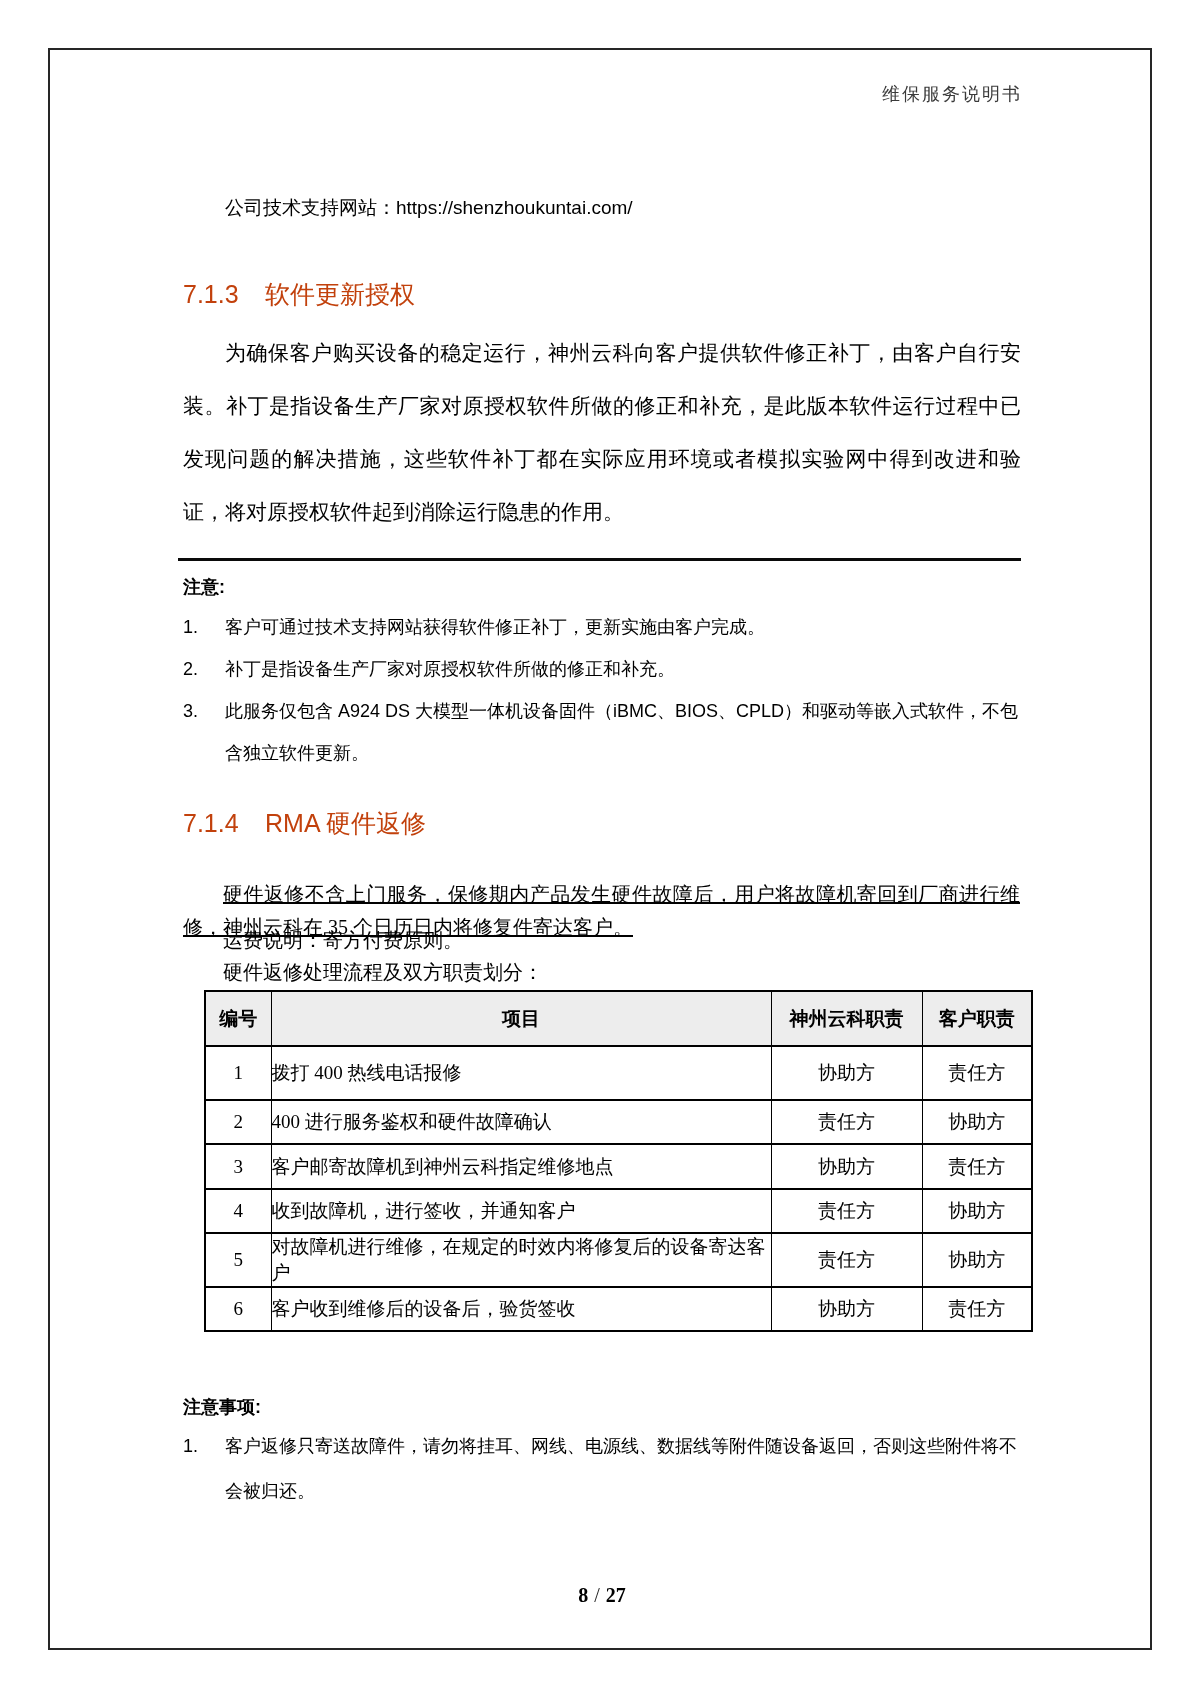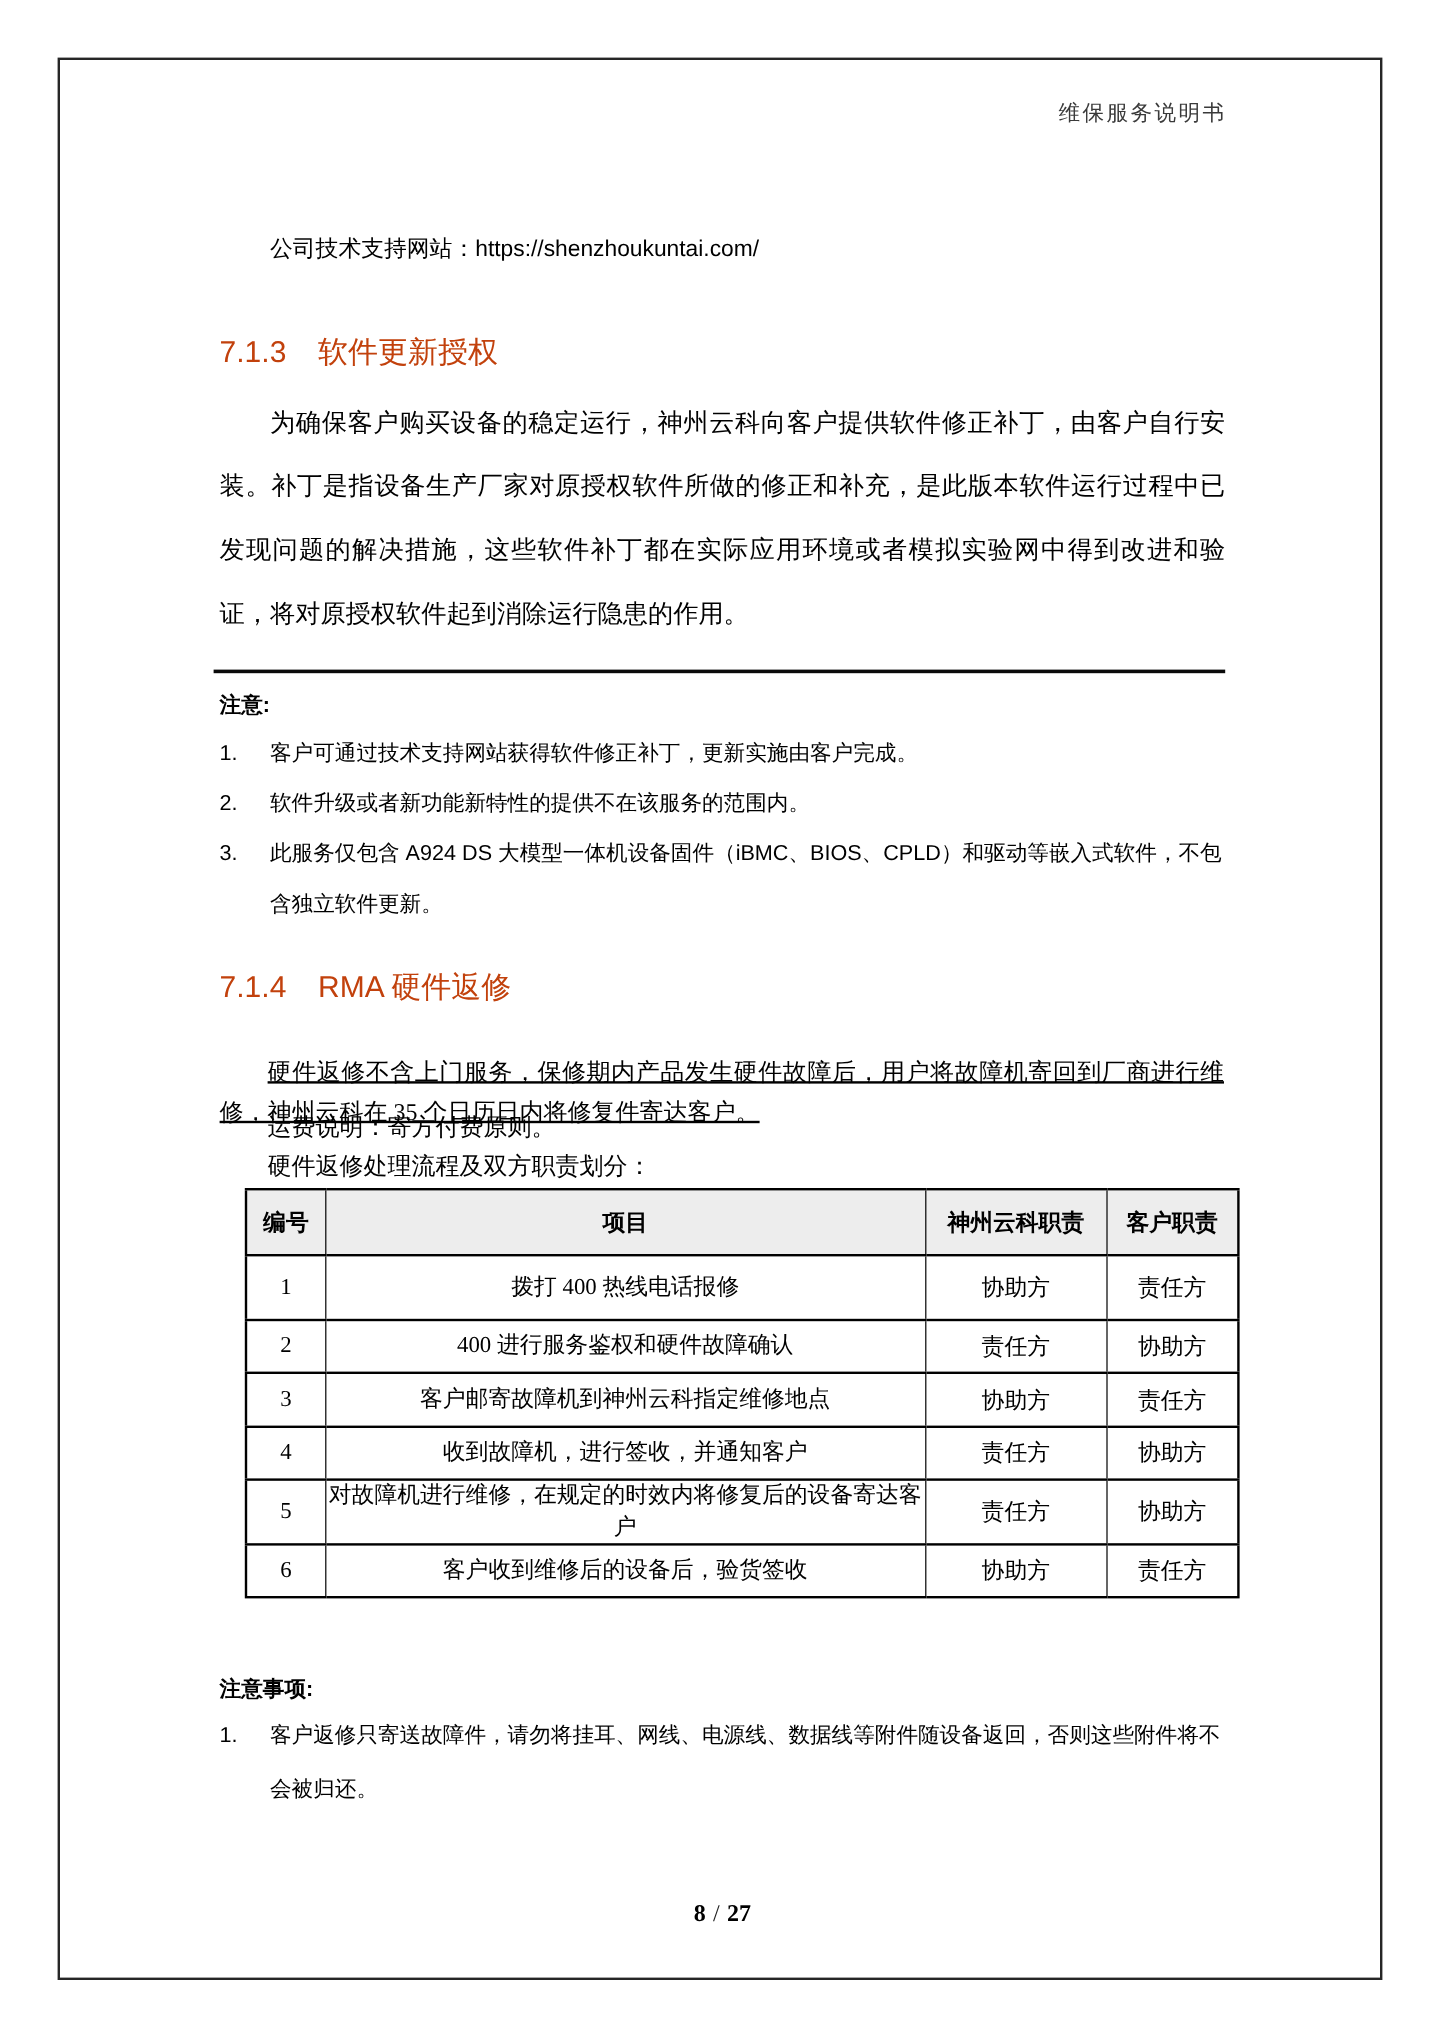--- a/index.html
+++ b/index.html
@@ -62,21 +62,21 @@
     font-family:"Liberation Serif", serif; font-size:19px;
   }
   table.rma th, table.rma td {
     border-left:1px solid #000; border-right:1px solid #000;
     border-top:2px solid #000; border-bottom:2px solid #000;
     padding:0; vertical-align:middle;
   }
   table.rma { border:2px solid #000; }
   table.rma th { background:#ededed; font-weight:bold; height:53px; text-align:center; }
   td.c0, td.c2, td.c3 { text-align:center; }
-  td.c1 { text-align:center; padding:2px 13px; line-height:26px;margin-left:48px; }
+  td.c1 { text-align:left; padding:2px 13px; line-height:26px;margin-left:48px; }
   tr.tr1 { height:54px; } tr.tr2 { height:44px; } tr.tr3 { height:45px; }
   tr.tr4 { height:44px; } tr.tr5 { height:51px; } tr.tr6 { height:44px; }
 
   .footer {
     position:absolute; left:183px; top:1582px; width:838px;
     text-align:center; font-family:"Liberation Serif", serif;
     font-size:20px; line-height:26px;
   }
   .footer .f-num { font-weight:bold; }
   .footer .f-sep { font-weight:normal; padding:0 6px; color:#222; }
@@ -100,21 +100,21 @@
   <div class="notice-rule"></div>
 
   <div class="note-label nl-713">注意:</div>
   <div class="note-list list-713">
     <div class="note-item">
       <span class="n-num">1.</span>
       <span>客户可通过技术支持网站获得软件修正补丁，更新实施由客户完成。</span>
     </div>
     <div class="note-item">
       <span class="n-num">2.</span>
-      <span>软件升级或者新功能新特性的提供不在该服务的范围内。</span>
+      <span>补丁是指设备生产厂家对原授权软件所做的修正和补充。</span>
     </div>
     <div class="note-item">
       <span class="n-num">3.</span>
       <span>此服务仅包含 A924 DS 大模型一体机设备固件（iBMC、BIOS、CPLD）和驱动等嵌入式软件，不包含独立软件更新。</span>
     </div>
   </div>
 
   <div class="heading h-714">
     <span class="h-num">7.1.4</span><span>RMA 硬件返修</span>
   </div>

